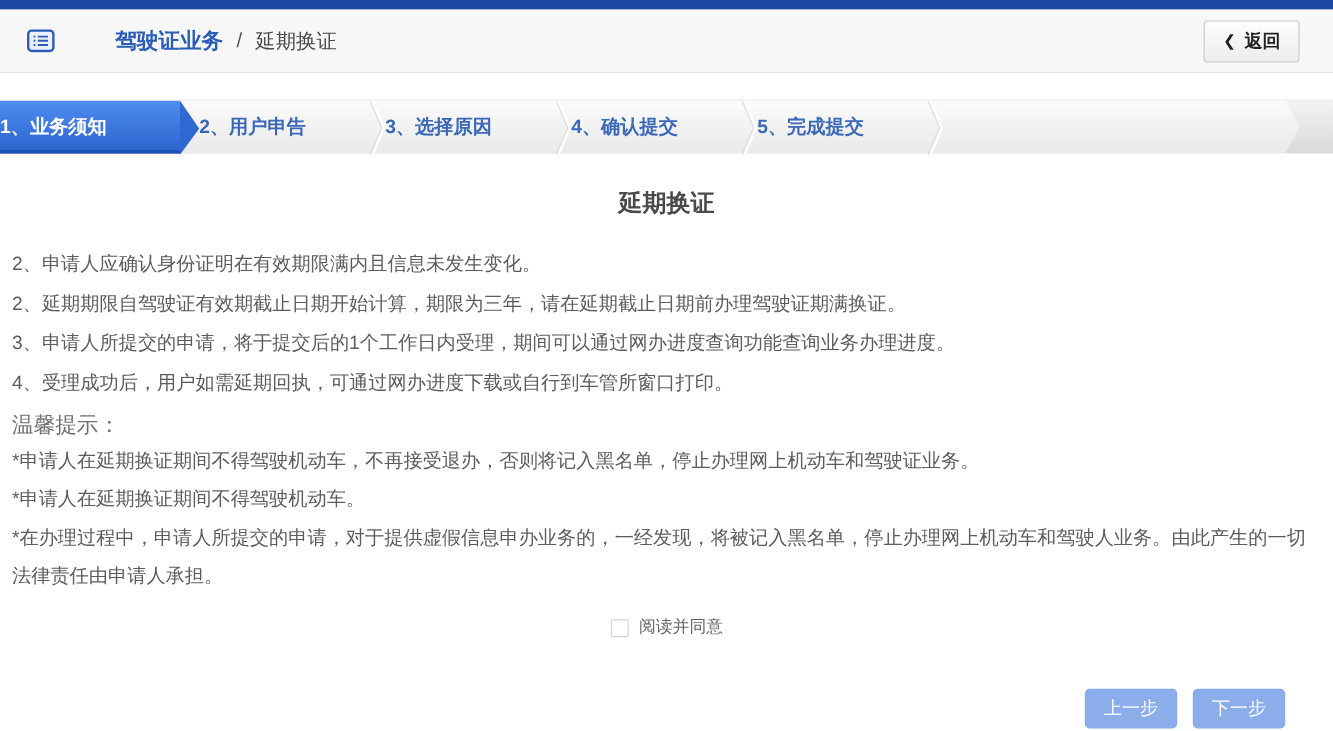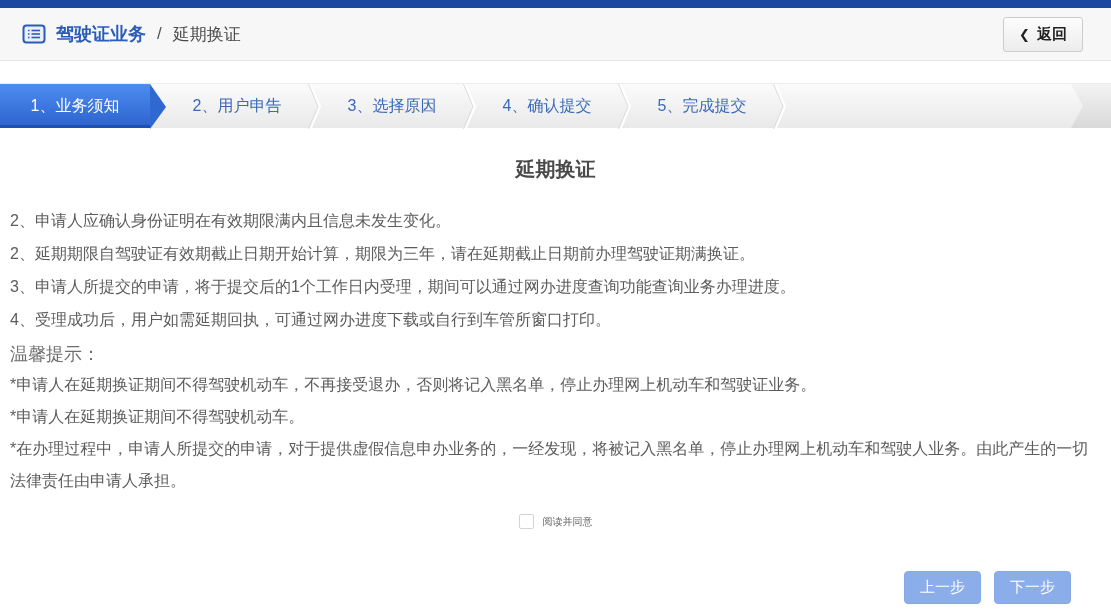--- a/index.html
+++ b/index.html
@@ -18,21 +18,21 @@
     height: 53px;
     background: #f7f7f7;
     border-bottom: 1px solid #e6e6e6;
     display: flex;
     align-items: center;
     justify-content: space-between;
     padding: 0 28px 0 22px;
   }
   .crumb { display: flex; align-items: center; gap: 10px; font-size: 18px; }
   .crumb-icon { display: flex; align-items: center; }
-  .crumb-primary { color: #2b5cb8; font-weight: bold; text-decoration: none; cursor: pointer; }
+  .crumb-primary { color: #2b5cb8; font-weight: bold; text-decoration: none; cursor: pointer; margin-left: 40px; }
   .crumb-sep { color: #555; font-size: 17px; margin: 0 1px; }
   .crumb-secondary { color: #4a4a4a; font-size: 17px; }
   .back-btn {
     display: flex; align-items: center; gap: 7px;
     background: linear-gradient(#fdfdfd, #ececec);
     border: 1px solid #cccccc; border-radius: 3px;
     padding: 7px 15px; font-size: 15px; font-weight: bold; color: #222;
     cursor: pointer;
     font-family: inherit;
   }
@@ -41,22 +41,22 @@
   
   .steps {
     margin-top: 22px;
     display: flex;
     height: 45px;
     background: linear-gradient(#fbfbfb, #e9e9e9);
     border-top: 1px solid #ededed;
     align-items: stretch;
   }
   .step {
-    display: flex; align-items: center; justify-content: center;
-    width: 142px; font-size: 16px; font-weight: normal; color: #3b69b8;
+    display: flex; align-items: center; 
+    width: 142px; font-size: 16px; font-weight: bold; color: #3b69b8;
     white-space: nowrap;
   }
   .step.active {
     width: 150px;
     background: linear-gradient(#4e8df2, #2b62cb);
     color: #ffffff;
     position: relative;
     box-shadow: inset 0 -3px 0 rgba(18, 64, 160, 0.55);
     z-index: 2;
   }
@@ -84,21 +84,21 @@
     font-weight: bold;
     margin: 28px 0 21px;
   }
   .notice { font-size: 16px; color: #5c5c5c; line-height: 33px; }
   .tips-title { font-size: 18px; color: #6e6e6e; line-height: 30px; margin-top: 3px; }
   .tip { font-size: 16px; color: #5c5c5c; line-height: 32px; }
 
   .agree-row {
     margin-top: 17px;
     display: flex; justify-content: center; align-items: center; gap: 9px;
-    font-size: 10px; color: #666;
+    font-size: 14px; color: #666;
   }
   .checkbox {
     width: 15px; height: 15px;
     border: 1px solid #d4d4d4; border-radius: 2px;
     background: #fff;
     cursor: pointer;
     display: inline-block;
   }
 
   

